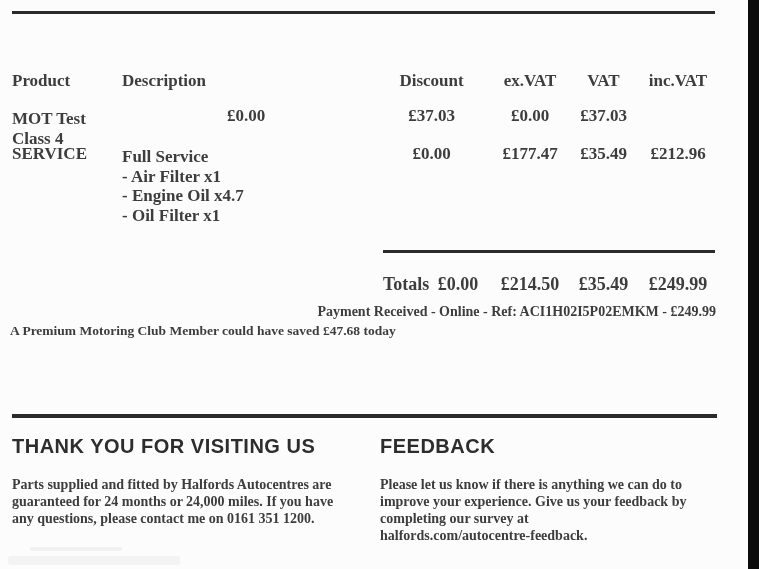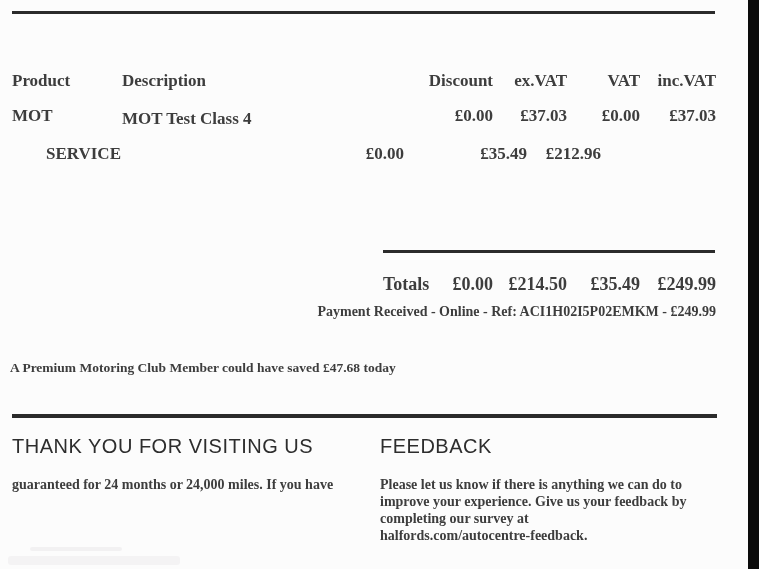--- a/index.html
+++ b/index.html
@@ -19,44 +19,44 @@
   .right-bar   { position:absolute; left:748px; top:0; width:11px; height:569px; background:#0b0b0b; }
 
   .tbl-row {
     position:absolute; left:12px; width:704px;
     display:grid;
     grid-template-columns:110px 248px 123px 74px 73px 76px;
     font-size:17px; font-weight:bold; line-height:14px;
   }
   .hdr-row  { top:74px; }
   .row-mot  { top:109px; }
-  .row-svc  { top:147px;margin-left:34px; }
-  .cell-num { text-align:right; }
+  .row-svc  { top:147px; }
+  .cell-num { text-align:center; }
   .desc-line { line-height:19.5px; }
 
   .totals-row {
     position:absolute; left:383px; top:277px; width:333px;
     display:grid;
     grid-template-columns:40px 70px 74px 73px 76px;
     font-size:18px; font-weight:bold; line-height:14px;
   }
 
   .payment-line {
     position:absolute; left:12px; top:304px; width:704px;
     text-align:right; font-size:14px; font-weight:bold;
   }
   .savings-line {
     position:absolute; left:10px; top:323px;
-    font-size:13.5px; font-weight:bold;margin-top:37px;
+    font-size:13.5px; font-weight:bold;
   }
 
   .section-heading {
     position:absolute; top:435px;
     font-family:"Liberation Sans", sans-serif;
-    font-size:20px; font-weight:normal; letter-spacing:0.5px;
+    font-size:20px; font-weight:bold; letter-spacing:0.5px;
     color:#2d2d2d; white-space:nowrap;
   }
   .heading-left  { left:12px; }
   .heading-right { left:380px;text-align:right; }
 
   .section-body {
     position:absolute; top:476px;
     font-size:14px; font-weight:bold; line-height:17px;
     color:#3d3d3d;
   }
@@ -78,33 +78,39 @@
   <div class="tbl-row hdr-row">
     <div>Product</div>
     <div>Description</div>
     <div class="cell-num">Discount</div>
     <div class="cell-num">ex.VAT</div>
     <div class="cell-num">VAT</div>
     <div class="cell-num">inc.VAT</div>
   </div>
 
   <div class="tbl-row row-mot">
-    <div>MOT</div>
     <div>
       <div class="desc-line">MOT Test Class 4</div>
     </div>
     <div class="cell-num">£0.00</div>
     <div class="cell-num">£37.03</div>
     <div class="cell-num">£0.00</div>
     <div class="cell-num">£37.03</div>
   </div>
 
   <div class="tbl-row row-svc">
     <div>SERVICE</div>
+    <div>
+      <div class="desc-line">Full Service</div>
+      <div class="desc-line">- Air Filter x1</div>
+      <div class="desc-line">- Engine Oil x4.7</div>
+      <div class="desc-line">- Oil Filter x1</div>
+    </div>
     <div class="cell-num">£0.00</div>
+    <div class="cell-num">£177.47</div>
     <div class="cell-num">£35.49</div>
     <div class="cell-num">£212.96</div>
   </div>
 
   <div class="rule totals-rule"></div>
 
   <div class="totals-row">
     <div>Totals</div>
     <div class="cell-num">£0.00</div>
     <div class="cell-num">£214.50</div>
@@ -115,21 +121,23 @@
 
 <div class="payment-line">Payment Received - Online - Ref: ACI1H02I5P02EMKM - £249.99</div>
 <div class="savings-line">A Premium Motoring Club Member could have saved £47.68 today</div>
 
 <div class="rule footer-rule"></div>
 
 <div class="section-heading heading-left">THANK YOU FOR VISITING US</div>
 <div class="section-heading heading-right">FEEDBACK</div>
 
 <div class="section-body body-left">
+  <div>Parts supplied and fitted by Halfords Autocentres are</div>
   <div>guaranteed for 24 months or 24,000 miles. If you have</div>
+  <div>any questions, please contact me on 0161 351 1200.</div>
 </div>
 
 <div class="section-body body-right">
   <div>Please let us know if there is anything we can do to</div>
   <div>improve your experience. Give us your feedback by</div>
   <div>completing our survey at</div>
   <div>halfords.com/autocentre-feedback.</div>
 </div>
 
 <div class="smudge smudge-a"></div>

